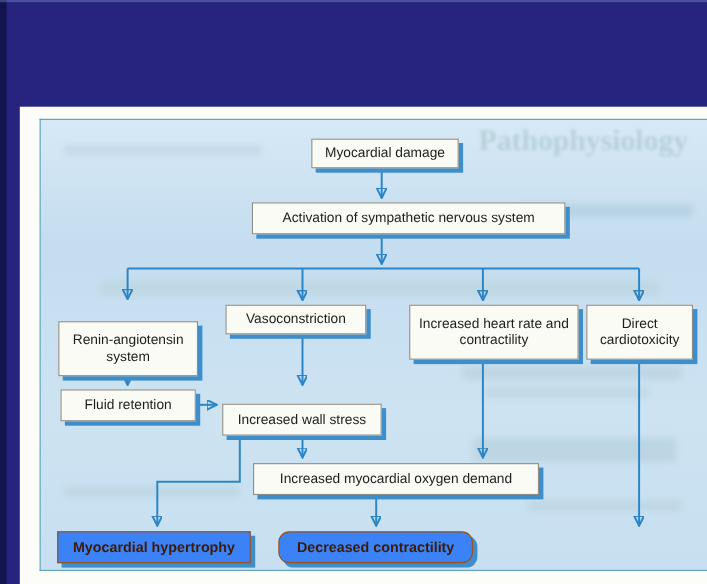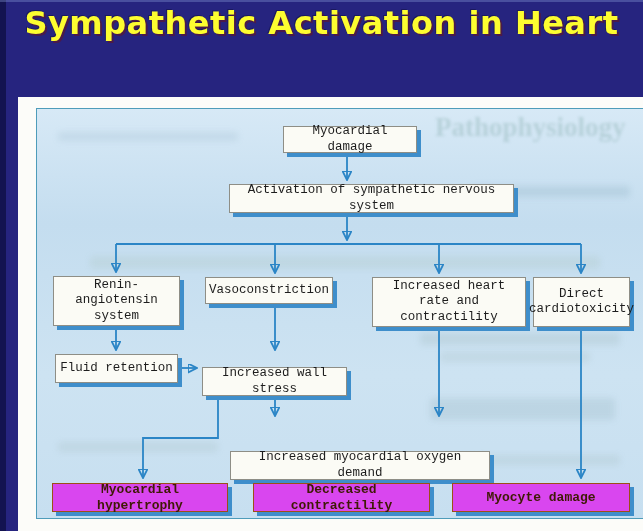--- a/index.html
+++ b/index.html
@@ -41,38 +41,37 @@
     font-family:"Liberation Serif",serif;font-weight:bold;
     color:rgba(70,125,115,.20);filter:blur(1.5px);
   }
   .smudge{filter:blur(3px);border-radius:4px;}
   
   .node{
     position:absolute;box-sizing:border-box;
     display:flex;align-items:center;justify-content:center;text-align:center;
     background:#fbfbf5;border:1px solid #8e8e86;
     box-shadow:4px 4px 0 #3e8ecb;
-    color:#1d1d1d;font-size:12.5px;line-height:1.22;padding:1px 4px;font-family:Liberation Mono, monospace;
+    color:#1d1d1d;font-size:12.5px;line-height:1.22;padding:1px 4px;
   }
   .node.outcome{
-    background:#d946ef;border:1px solid #9c4f17;
+    background:#3b82f6;border:1px solid #9c4f17;
     color:#3f1a05;font-weight:bold;font-size:13px;
   }
   .arrows{position:absolute;left:0;top:0;pointer-events:none;}
   .arrows path{stroke:#2b85c6;stroke-width:1.8;fill:none;}
 </style>
 </head>
 <body>
 
 <div class="slide">
   <div class="slide-left-edge"></div>
   <div class="slide-top-edge"></div>
 
   <div class="title-block">
-    <div>Sympathetic Activation in Heart</div>
   </div>
 
   <div class="panel"></div>
   <div class="chart-bg"></div>
 
   <div class="layer">
     <div class="ghost ghost-text" style="left:435px;top:112px;font-size:27px;">Pathophysiology</div>
     <div class="ghost smudge" style="left:58px;top:132px;width:180px;height:9px;background:rgba(100,140,160,.13);"></div>
     <div class="ghost smudge" style="left:470px;top:186px;width:160px;height:11px;background:rgba(80,130,150,.14);"></div>
     <div class="ghost smudge" style="left:90px;top:256px;width:510px;height:13px;background:rgba(140,160,130,.11);"></div>
@@ -102,24 +101,23 @@
     <path d="M275,384 V415" marker-end="url(#ah)"></path>
     <path d="M439,328 V415" marker-end="url(#ah)"></path>
     <path d="M218,384 V438 H143 V477" marker-end="url(#ah)"></path>
     <path d="M342,451 V477" marker-end="url(#ah)"></path>
     <path d="M581,328 V477" marker-end="url(#ah)"></path>
   </svg>
 
   <div class="layer">
     <div class="node" style="left:283px;top:126px;width:134px;height:27px;">Myocardial damage</div>
     <div class="node" style="left:205px;top:184px;width:285px;height:29px;margin-left:24px;">Activation of sympathetic nervous system</div>
-    <div class="node" style="left:53px;top:276px;width:127px;height:50px;">Renin-angiotensin system</div>
+    <div class="node" style="left:53px;top:292px;width:127px;height:50px;">Renin-angiotensin system</div>
     <div class="node" style="left:205px;top:277px;width:128px;height:27px;">Vasoconstriction</div>
     <div class="node" style="left:372px;top:277px;width:154px;height:50px;">Increased heart rate and contractility</div>
     <div class="node" style="left:533px;top:277px;width:97px;height:50px;">Direct cardiotoxicity</div>
     <div class="node" style="left:55px;top:354px;width:123px;height:29px;">Fluid retention</div>
     <div class="node" style="left:202px;top:367px;width:145px;height:29px;">Increased wall stress</div>
-    <div class="node" style="left:230px;top:421px;width:260px;height:29px;margin-top:30px;">Increased myocardial oxygen demand</div>
+    <div class="node" style="left:230px;top:421px;width:260px;height:29px;">Increased myocardial oxygen demand</div>
     <div class="node outcome" style="left:52px;top:483px;width:176px;height:29px;">Myocardial hypertrophy</div>
-    <div class="node outcome" style="left:253px;top:483px;width:177px;height:29px;">Decreased contractility</div>
-    <div class="node outcome" style="left:452px;top:483px;width:178px;height:29px;">Myocyte damage</div>
+    <div class="node outcome" style="left:253px;top:483px;width:177px;height:29px;border-radius:10px;">Decreased contractility</div>
   </div>
 </div>
 
 </body></html>

